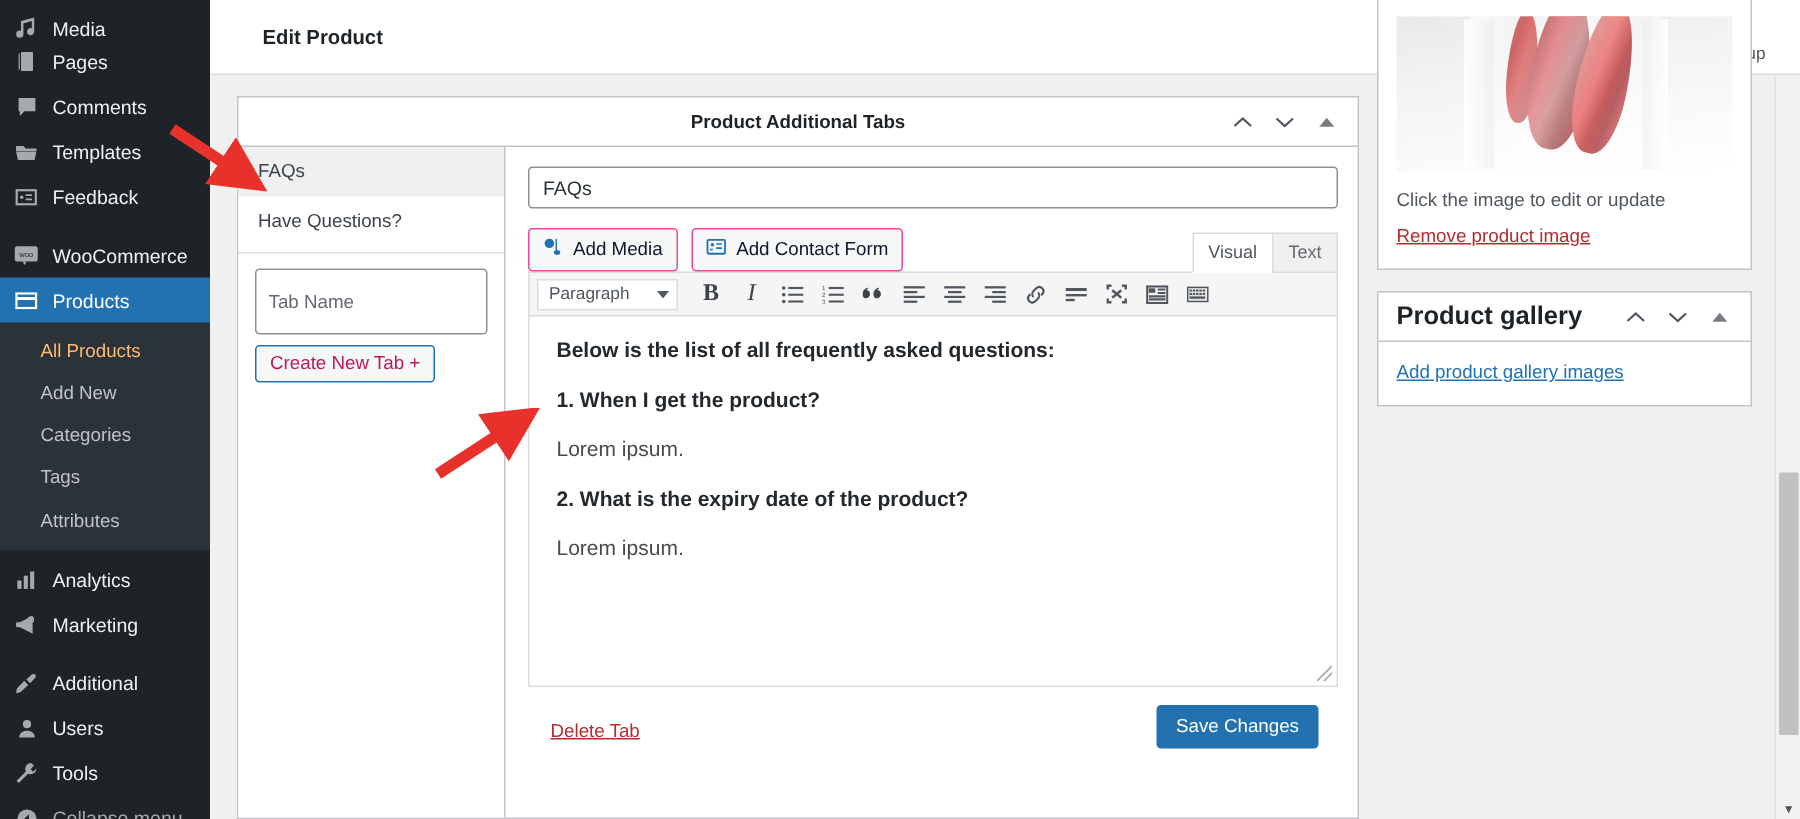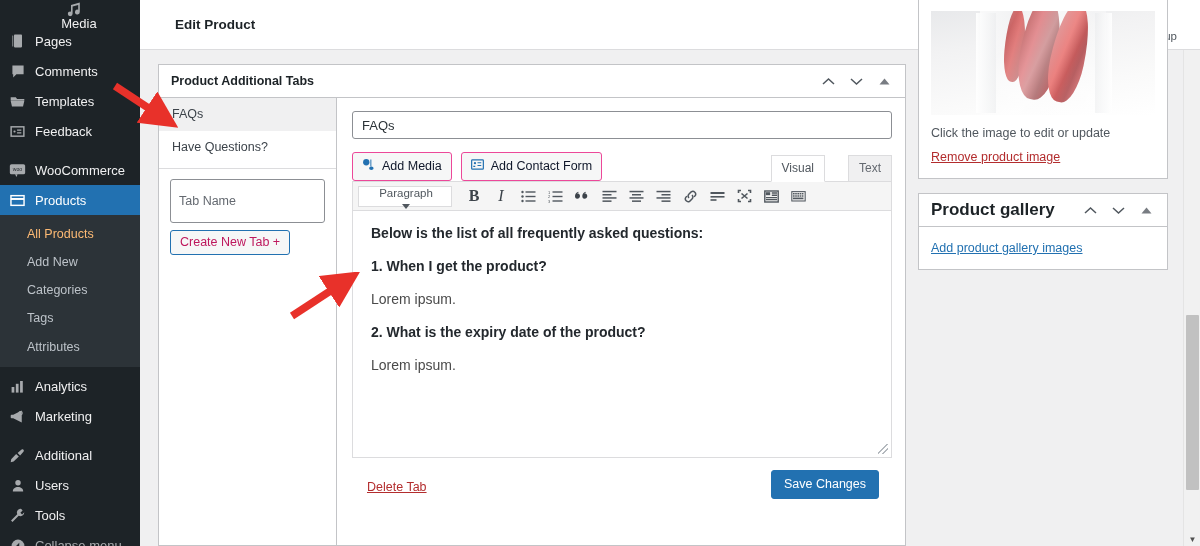--- a/index.html
+++ b/index.html
@@ -90,20 +90,21 @@
     width: 748px; height: 482px;
     background: #fff;
     border: 1px solid #c3c4c7;
   }
   .panel-head {
     position: relative;
     height: 33px;
     border-bottom: 1px solid #c3c4c7;
     display: flex; align-items: center;
     padding: 0 12px;
+    justify-content: center;
   }
   .panel-head-title { font-size: 12.5px; font-weight: bold; color: #1d2327; }
   .panel-head-ctrls { position: absolute; right: 8px; top: 0; height: 33px; display: flex; align-items: center; gap: 2px; }
   .ctrl-btn { width: 26px; height: 26px; display: flex; align-items: center; justify-content: center; cursor: pointer; }
 
   .panel-body { display: flex; height: 447px; }
 
   
   .tabs-col {
     width: 178px;
@@ -150,21 +151,21 @@
     background: #fff;
   }
   .media-row { margin-top: 13px; display: flex; gap: 9px; position: relative; }
   .media-btn {
     display: inline-flex; align-items: center; gap: 6px;
     border: 1px solid #ec4899; border-radius: 3px;
     background: #f6f7f7; color: #0f172a;
     font-size: 12.5px; padding: 4px 9px 5px 8px;
     cursor: pointer;
   }
-  .vt-tabs { position: absolute; right: 0; bottom: -1px; display: flex; gap: 24px; }
+  .vt-tabs { position: absolute; right: 0; bottom: -1px; display: flex; }
   .vt-tab {
     font-size: 12px; color: #646970;
     padding: 5px 10px 6px 10px;
     border: 1px solid #dcdcde;
     background: #f0f0f1;
     cursor: pointer;
     margin-left: -1px;
   }
   .vt-tab.active { background: #fff; border-bottom-color: #fff; color: #50575e; }
 
@@ -175,21 +176,21 @@
     height: 29px;
     display: flex; align-items: center;
     padding: 0 5px;
     gap: 1px;
   }
   .fmt-select {
     height: 21px; width: 94px;
     border: 1px solid #dcdcde; background: #fff;
     font-size: 11.5px; color: #50575e;
     display: flex; align-items: center; justify-content: space-between;
-    padding: 0 5px 0 7px; margin-right: 8px; cursor: pointer; flex-direction: column;
+    padding: 0 5px 0 7px; margin-right: 8px; cursor: pointer;
   }
   .tbtn {
     width: 26px; height: 24px;
     display: flex; align-items: center; justify-content: center;
     cursor: pointer; color: #50575e;
     font-size: 14px;
   }
   .tbtn.bold { font-weight: bold; font-family: "Liberation Serif", serif; font-size: 16px; color:#3c434a;}
   .tbtn.ital { font-style: italic; font-family: "Liberation Serif", serif; font-size: 16px; color:#3c434a;}
 
@@ -280,21 +281,21 @@
   #arrow1 { left: 112px; top: 82px; }
   #arrow2 { left: 288px; top: 272px; }
 </style>
 </head>
 <body>
 
 <div id="root">
 
   <nav id="sidebar">
 
-    <div class="menu-item" style="height:26px;flex-direction:column;">
+    <div class="menu-item" style="height:26px;align-items:flex-end;">
       <span class="mi-icon">
         <svg width="16" height="16" viewBox="0 0 20 20" fill="#a7aaad">
             <path d="M4 13a3 3 0 1 0 3 3V7l7-2v6a3 3 0 1 0 2 2.83V2L5 5v8.35A3 3 0 0 0 4 13z"></path>
           </svg>
       </span>
       <span class="mi-label">Media</span>
     </div>
 
     <div class="menu-item">
       <span class="mi-icon">

